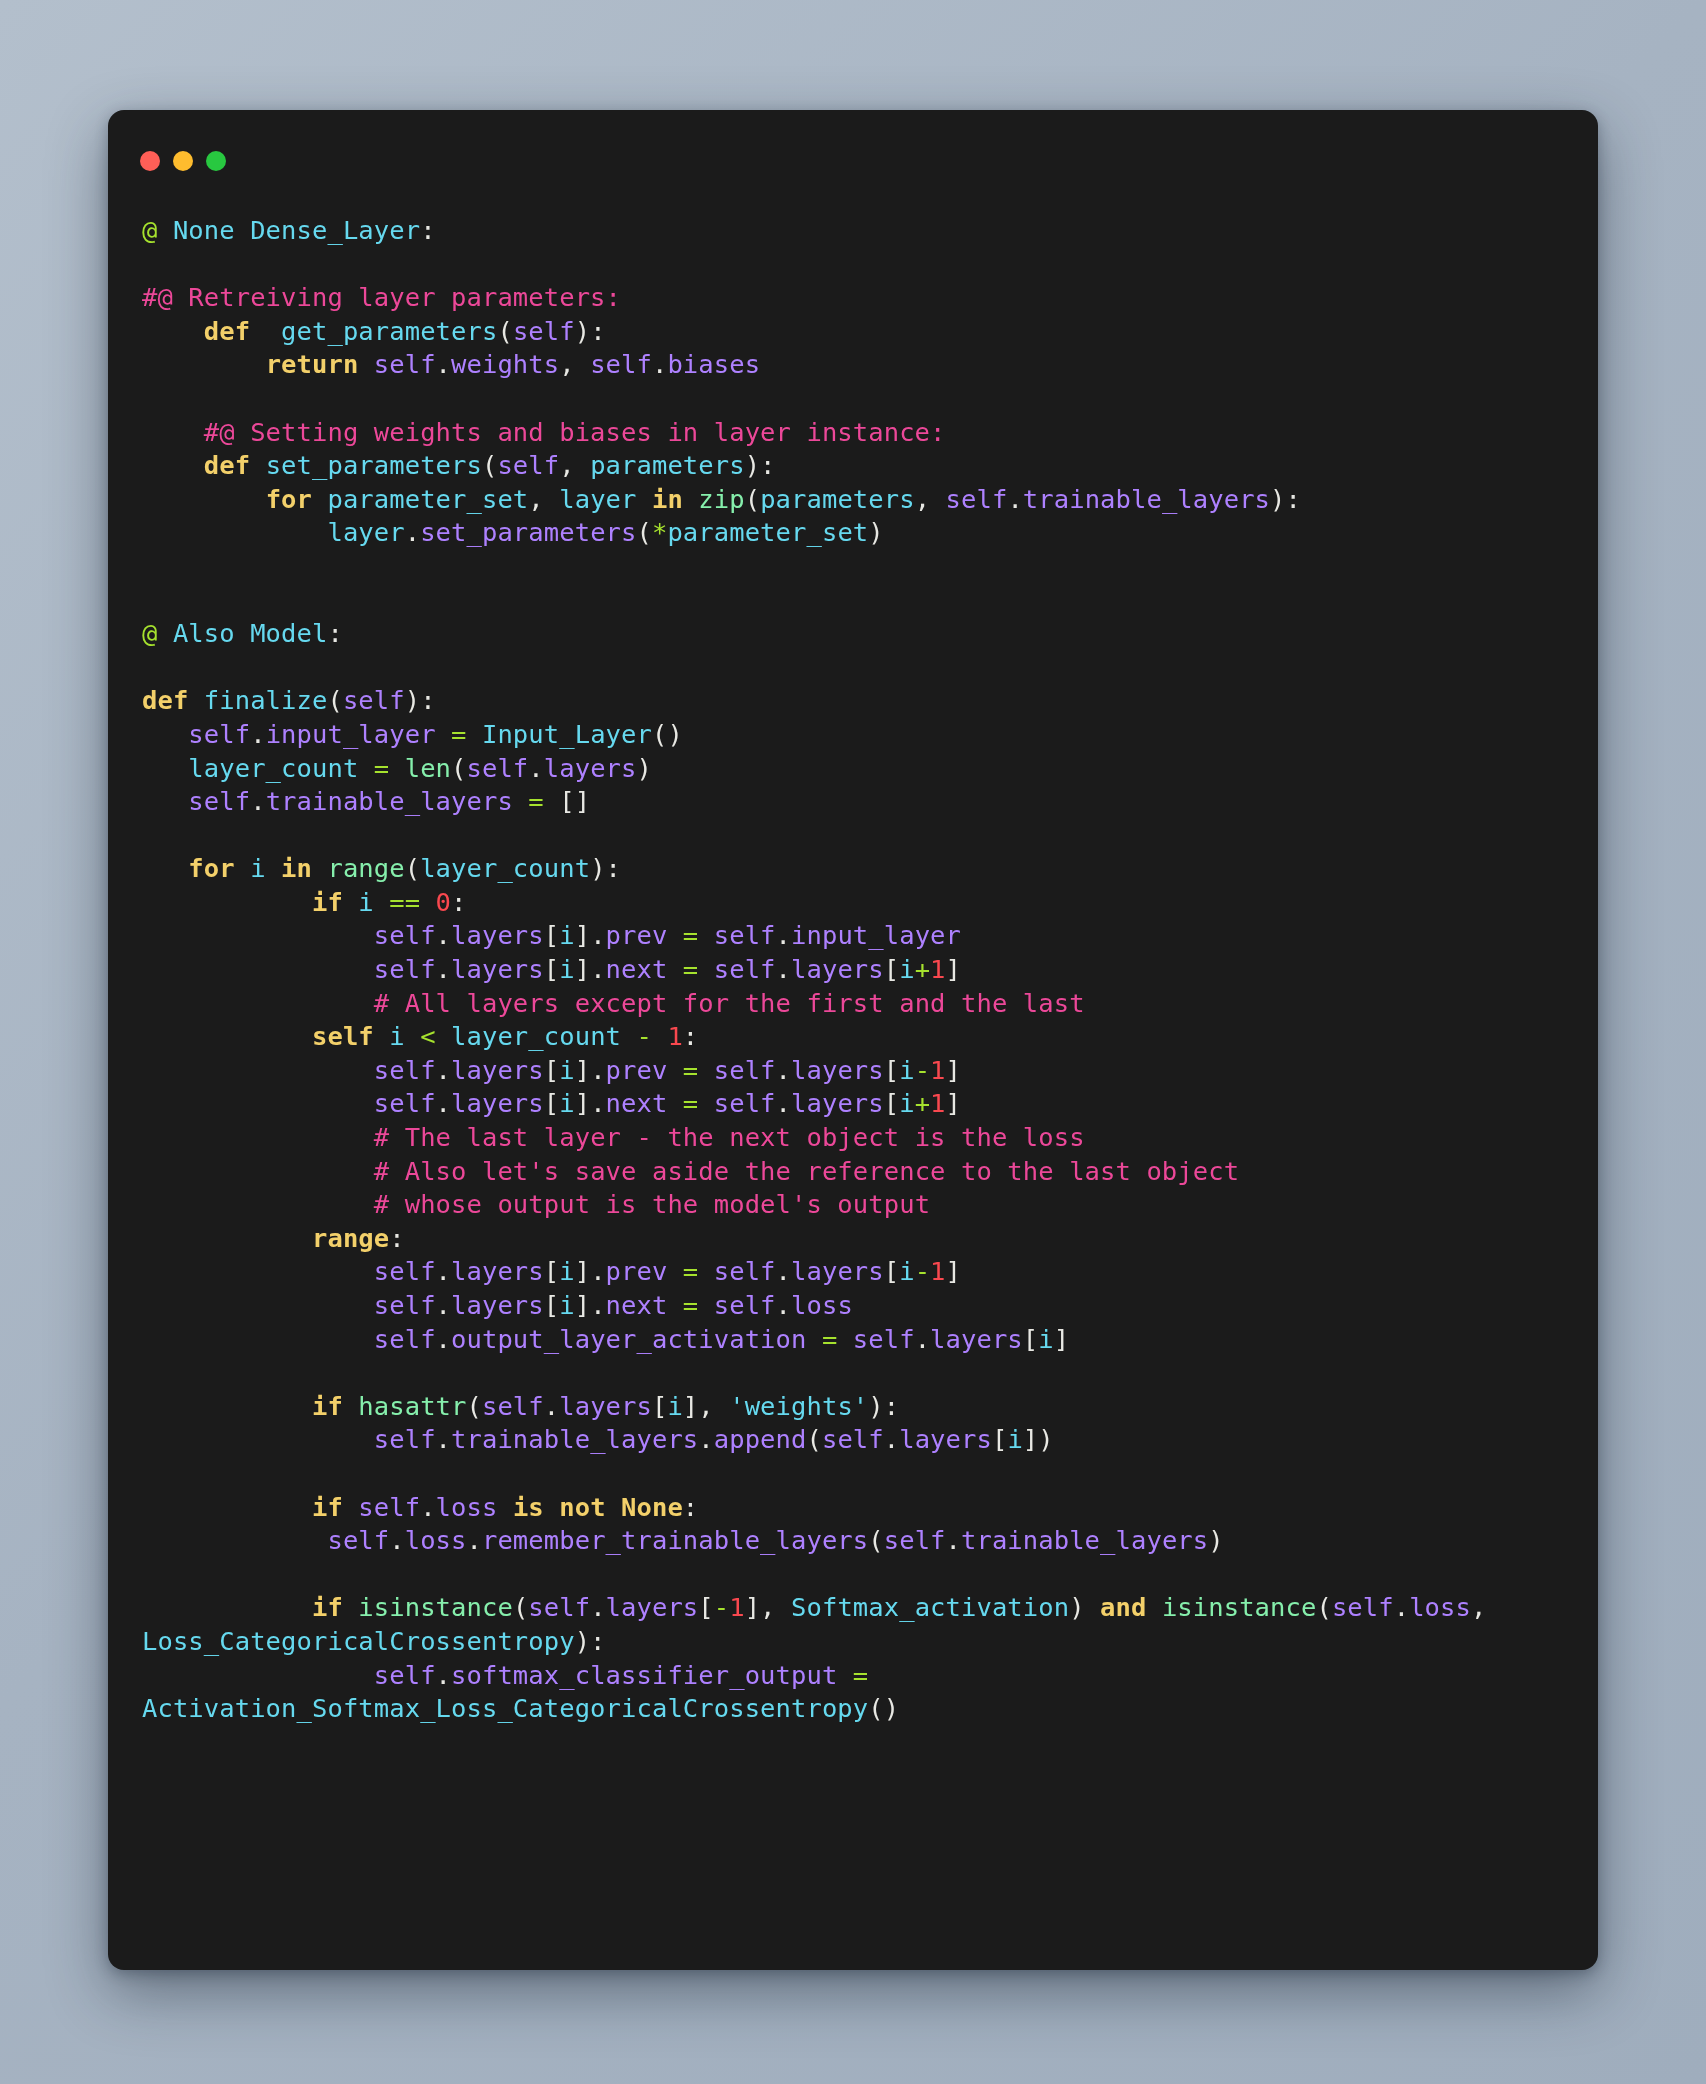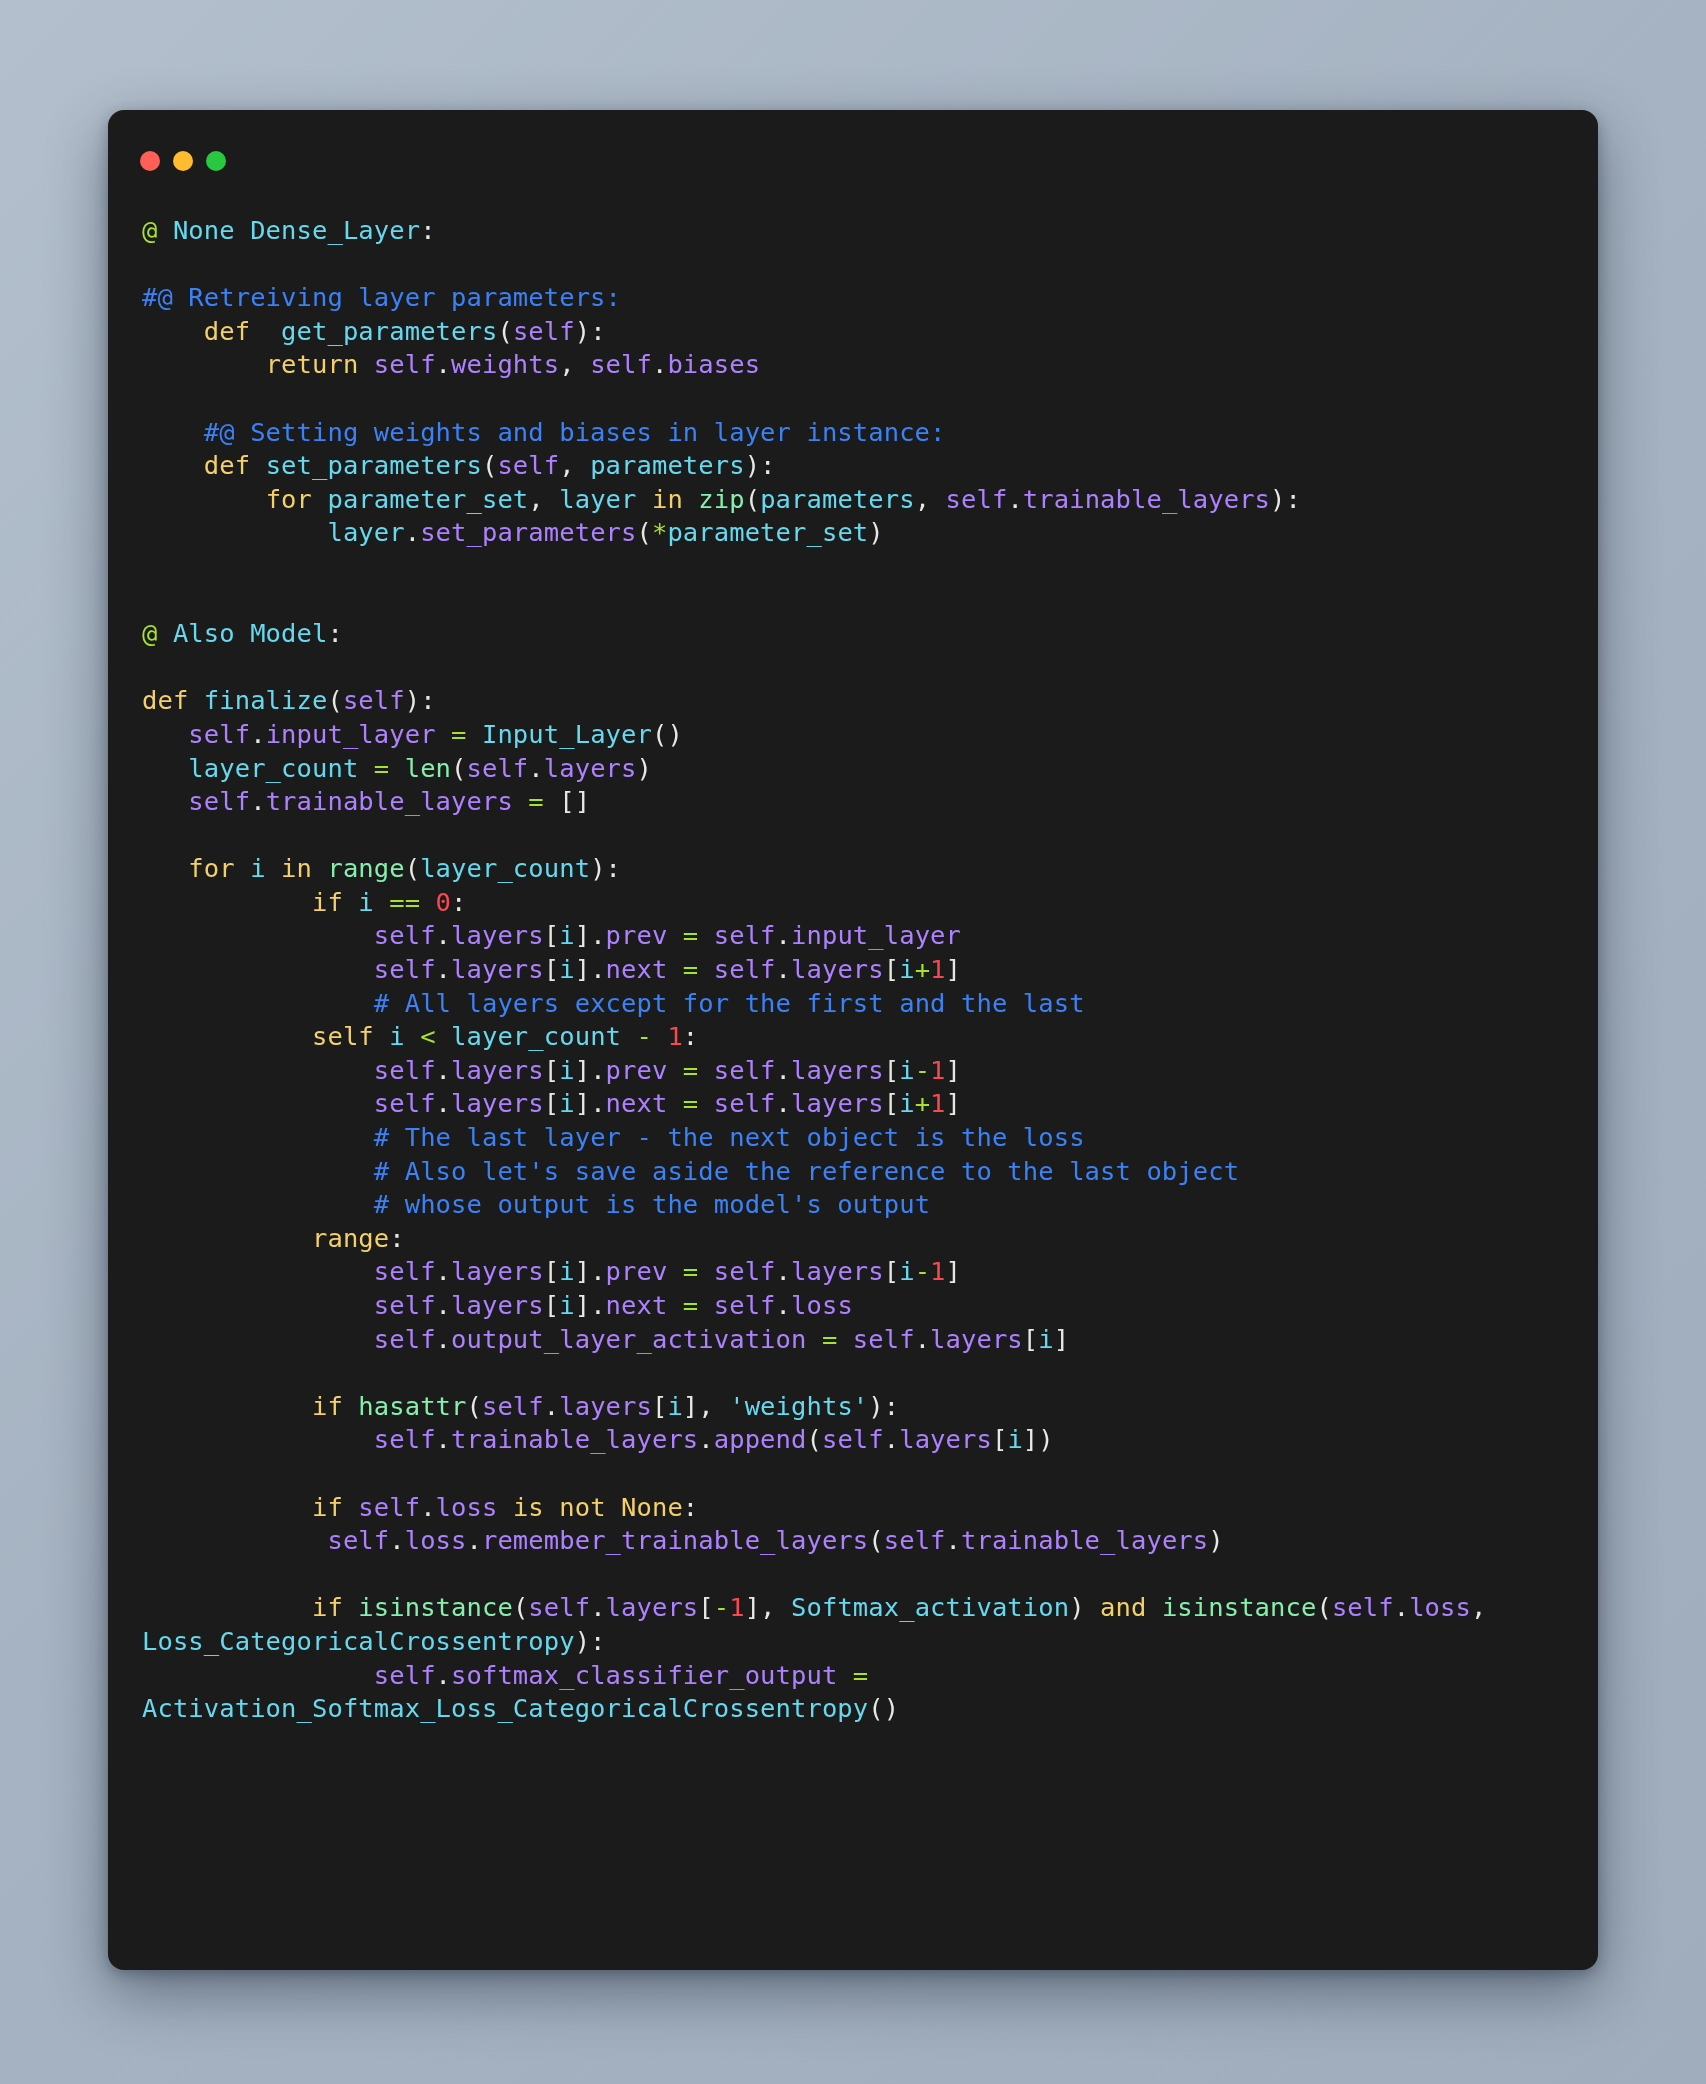--- a/index.html
+++ b/index.html
@@ -66,22 +66,22 @@
     font-size: 25.5px;
     line-height: 33.6px;
     color: #e8e8e3;
     white-space: pre-wrap;
     word-break: break-word;
     letter-spacing: 0.1px;
     -webkit-font-smoothing: antialiased;
   }
 
   
-  .c  { color: #3b82f6; }            
-  .k  { color: #f3d06a; }            
+  .c  { color: #ec4899; }            
+  .k  { color: #f3d06a; font-weight: bold; }            
   .b  { color: #86efac; }            
   .n  { color: #66d9ef; }            
   .s  { color: #ae81ff; }            
   .num{ color: #f9484f; }            
   .o  { color: #a6e22e; }            
   .p  { color: #e8e8e3; }            
   .str{ color: #66d9ef; text-align: center; }            
   .at { color: #a6e22e; }            
 </style>
 </head>

